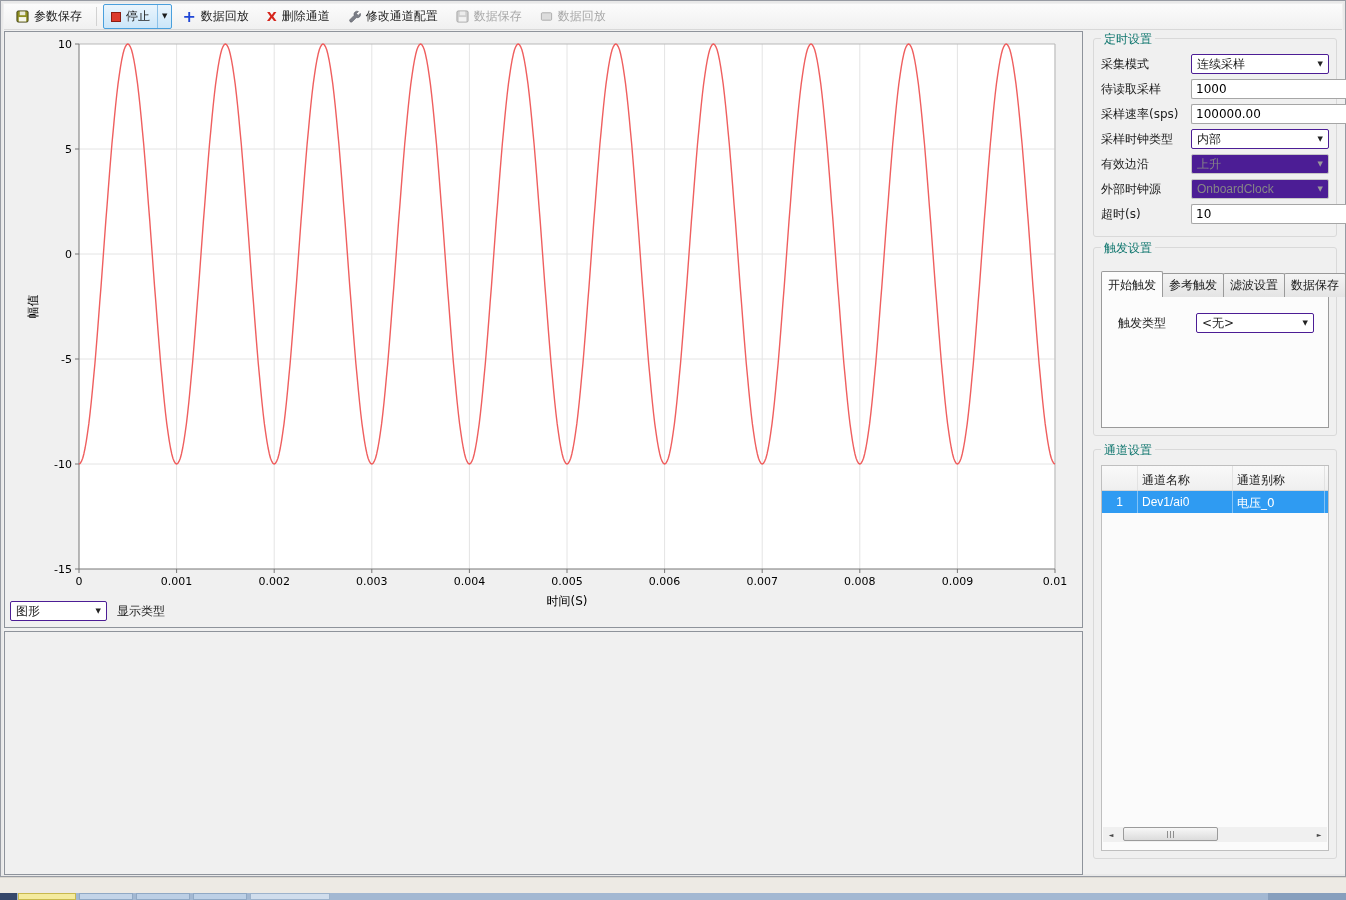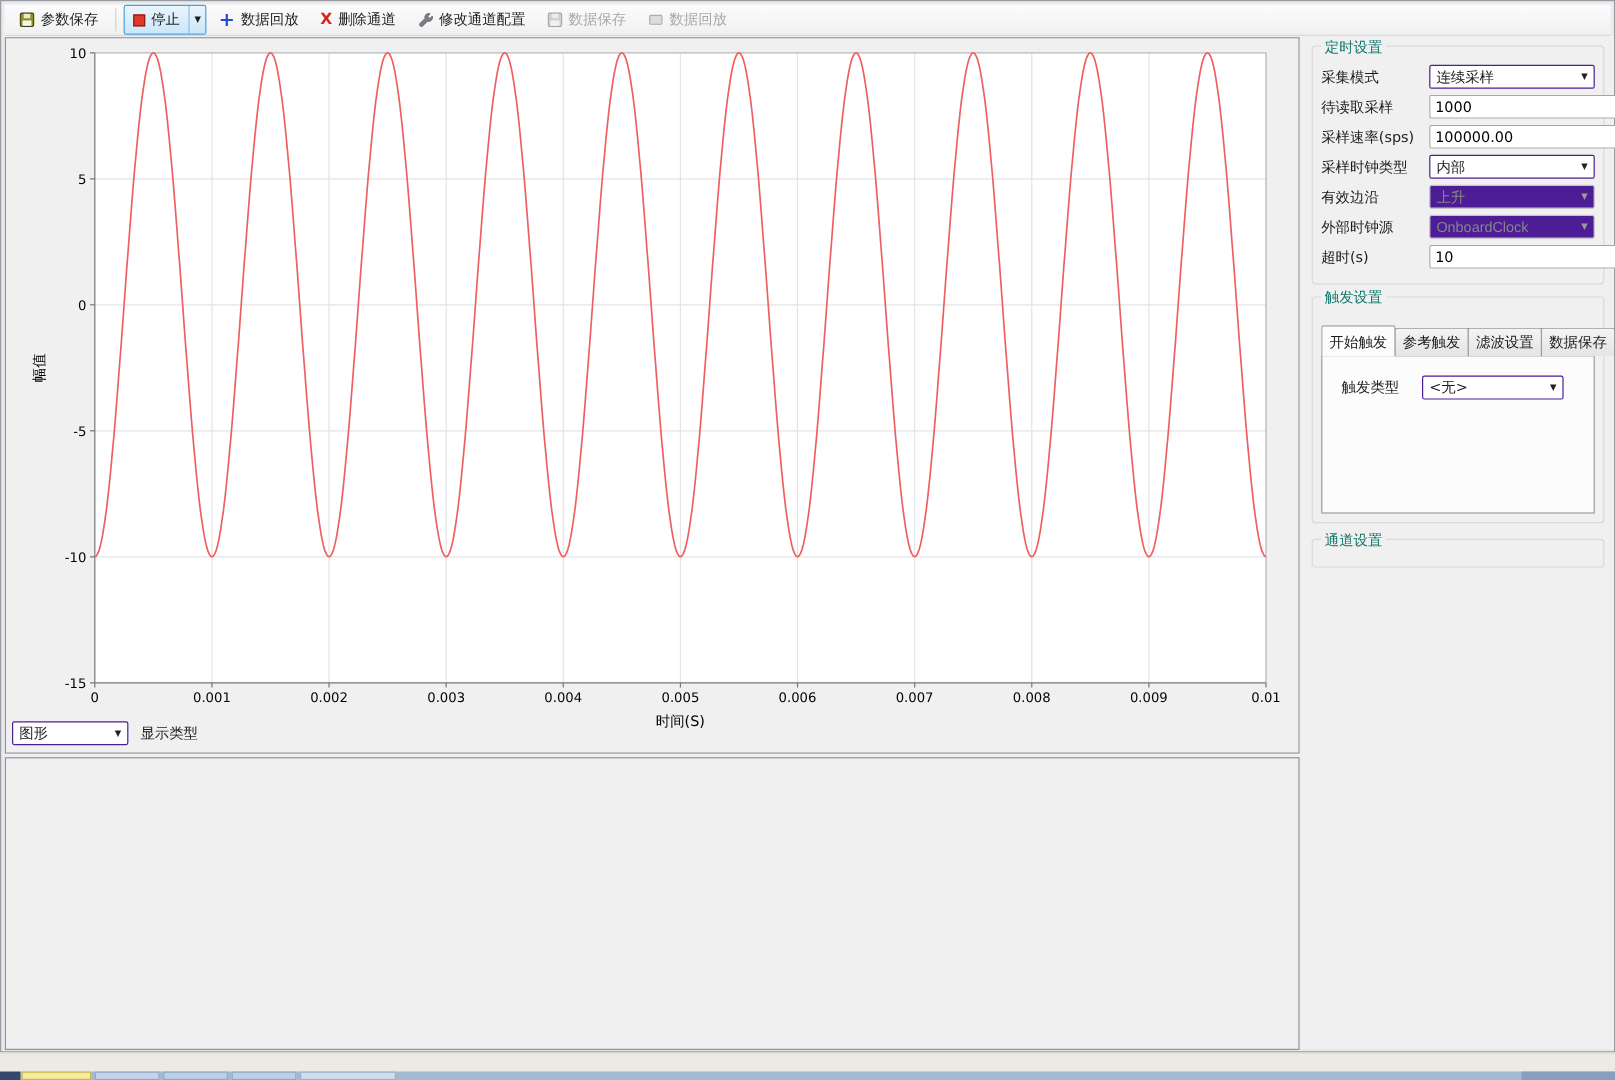--- a/index.html
+++ b/index.html
@@ -53,21 +53,21 @@
   .t-row { display:flex; align-items:center; margin-bottom:5px; }
   .t-row .lbl { width:90px; flex:none; }
   .t-row .ctl { width:146px; margin-left:auto; }
 
   .tabs { display:flex; align-items:flex-end; height:34px; position:relative; z-index:2; }
   .tab { padding:3px 6px 3px; background:linear-gradient(#f4f4f4,#e4e4e4); border:1px solid #9a9a9a;
     border-bottom:none; border-radius:2px 2px 0 0; margin-right:-1px; white-space:nowrap; }
   .tab.active { background:#fcfcfc; padding-top:5px; position:relative; z-index:3; }
   .tab-body { position:relative; z-index:1; margin-top:-1px; height:132px; background:#fcfcfc;
     border:1px solid #9a9a9a; padding:16px 0 0 16px; }
-  .trig-row { display:flex; align-items:center; gap:19px; }
+  .trig-row { display:flex; align-items:center; gap:30px; }
 
   .chan-table { position:relative; height:386px; border:1px solid #bfbfbf; background:#fbfbfb; overflow:hidden; }
   .c-row { display:flex; width:100%; }
   .c-head { height:25px; background:linear-gradient(#f9f9f9,#efefef); border-bottom:1px solid #d6d6d6; }
   .c-cell { padding:5px 4px 0 4px; border-right:1px solid #e2e2e2; overflow:hidden; white-space:nowrap; flex:none; }
   .c-head .c-cell { padding-top:6px; }
   .col0 { width:36px; text-align:center; }
   .col1 { width:95px; } .col2 { width:92px; } .col3 { width:22px; }
   .c-sel { height:22px; background:#2f9bf2; color:#fff; }
   .c-sel .c-cell { border-right:1px solid rgba(255,255,255,.4); padding-top:4px; }
@@ -283,20 +283,45 @@
           <div class="combo" style="width:118px;">
             <span class="cval">&lt;无&gt;</span>
             <span class="carr">▼</span>
           </div>
         </div>
       </div>
     </div>
 
     <div class="groupbox" style="margin-top:13px;">
       <span class="gb-title">通道设置</span>
+      <div class="chan-table">
+        <div class="c-row c-head" id="chan-head">
+            <div class="c-cell col0"></div>
+            <div class="c-cell col1">通道名称</div>
+            <div class="c-cell col2">通道别称</div>
+            <div class="c-cell col3">最大值</div>
+          </div>
+        <div id="chan-rows">
+            <div class="c-row c-sel">
+              <div class="c-cell col0 mono">1</div>
+              <div class="c-cell col1 mono">Dev1/ai0</div>
+              <div class="c-cell col2">电压_0</div>
+              <div class="c-cell col3 mono">10</div>
+            </div>
+          </div>
+        <div class="hscroll">
+          <span class="hs-arr">◄</span>
+          <div class="hs-track">
+            <div class="hs-thumb">
+              <span class="hs-grip"></span>
+            </div>
+          </div>
+          <span class="hs-arr">►</span>
+        </div>
+      </div>
     </div>
 
   </div>
 </div>
 
 <div class="statusstrip"></div>
 <div class="taskbar">
   <div style="left:0;width:17px;background:#35476a;"></div>
   <div style="left:18px;width:58px;background:#f4eb9e;border:1px solid #c8b94e;"></div>
   <div style="left:79px;width:54px;background:#c3d4e8;border:1px solid #90a9c5;"></div>

